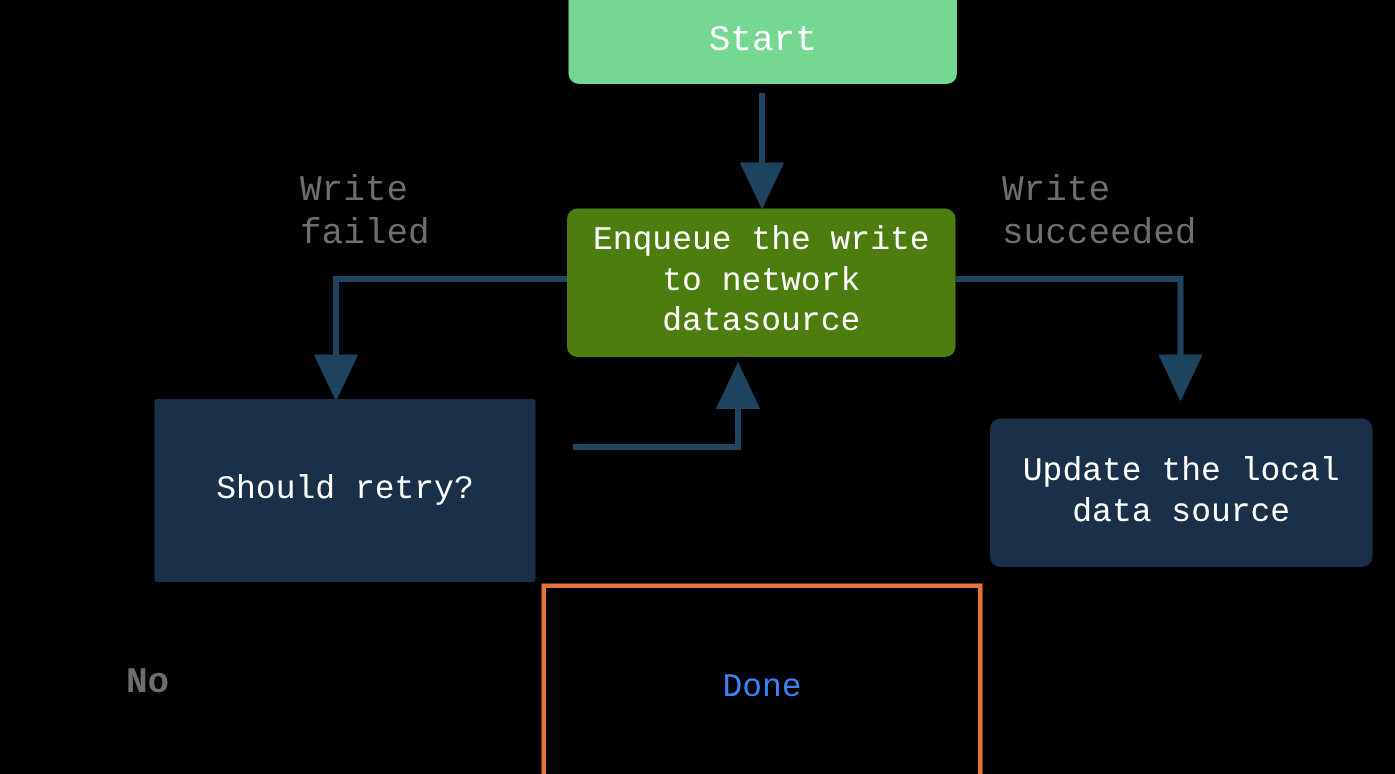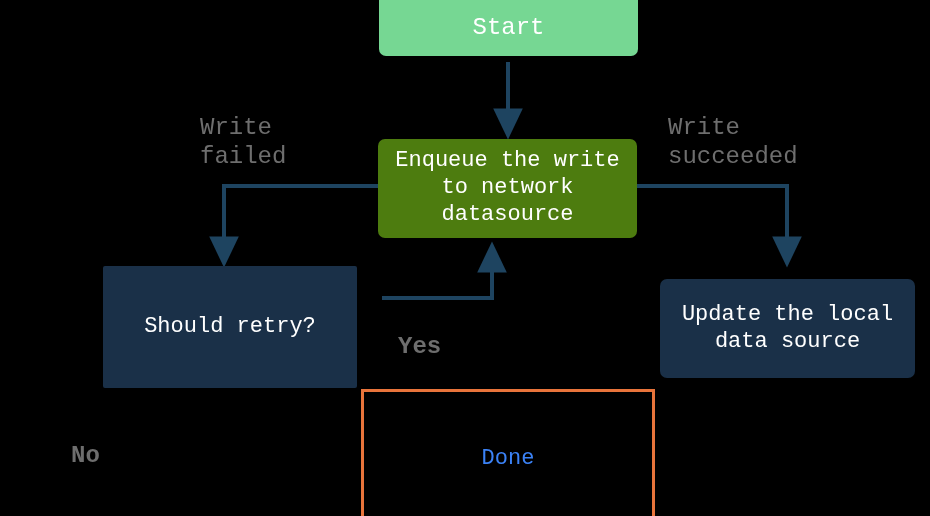--- a/index.html
+++ b/index.html
@@ -100,21 +100,21 @@
     font-size: 24px;
   }
   .label-yes {
     left: 398px;
     top: 332px;
     width: 100px;
     font-size: 24px;
     font-weight: bold;
   }
   .label-no {
-    left: 71px;
+    left: 84px;
     top: 441px;
     width: 100px;
     font-size: 24px;
     font-weight: bold;
   }
   svg.edges {
     position: absolute;
     left: 0;
     top: 0;
     width: 930px;
@@ -160,17 +160,16 @@
   <div class="node node-update">Update the local data source</div>
 
   <div class="node node-done">Done</div>
 
   <div class="edge-label label-write-failed">Write
 failed</div>
 
   <div class="edge-label label-write-succeeded">Write
 succeeded</div>
 
-  <div class="edge-label label-yes">Yes</div>
 
   <div class="edge-label label-no">No</div>
 
 </div>
 
 </body></html>

